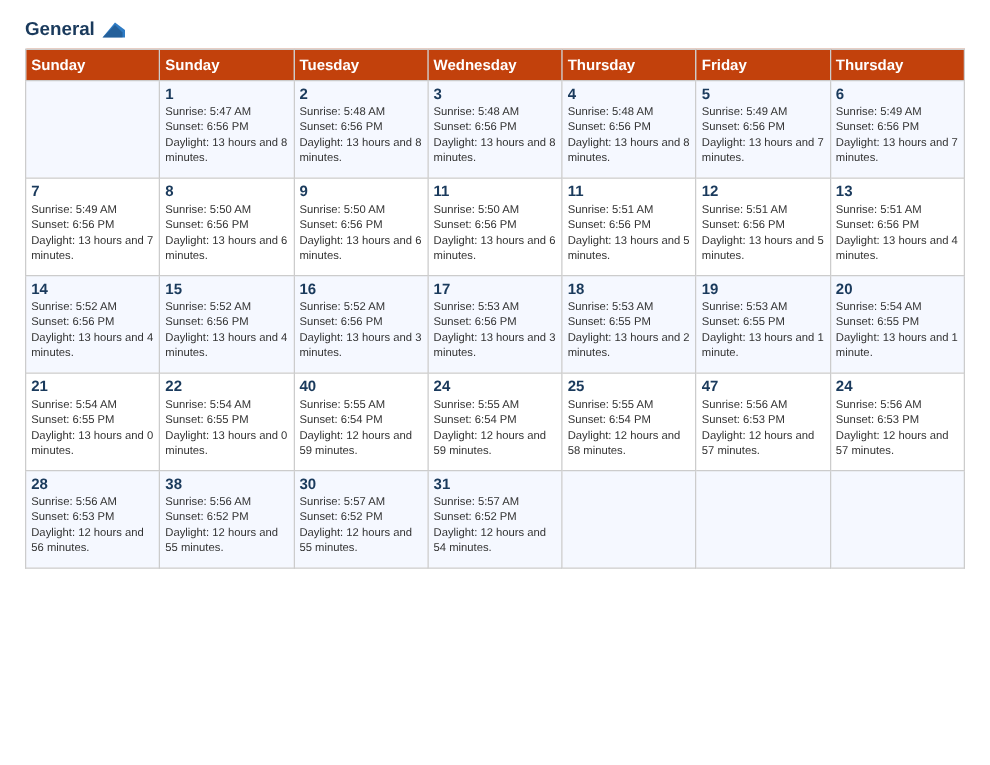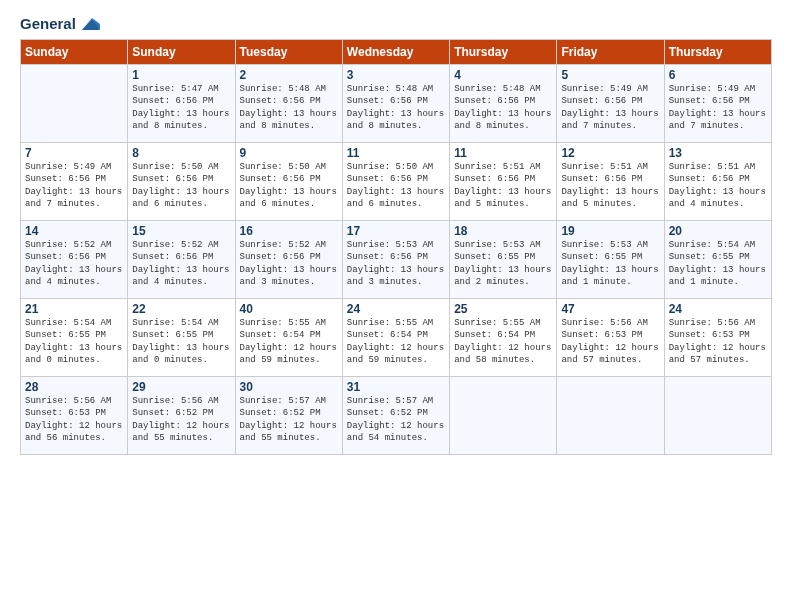--- a/index.html
+++ b/index.html
@@ -79,21 +79,20 @@
       font-size: 12px;
       font-weight: bold;
       color: #1a3a5c;
       display: block;
       margin-bottom: 1px;
     }
     .day-info {
       font-size: 9px;
       color: #333;
       line-height: 1.4;
-      font-family: Liberation Mono, monospace;
     }
   </style>
 </head>
 <body>
 
 <div class="page">
   <div class="header-row">
     <div class="logo">
       <div style="display:flex;align-items:center;">
         <span style="font-size:15px;font-weight:bold;color:#1a3a5c;">General</span>
@@ -239,21 +238,21 @@
             <span class="day-num">24</span>
             <div class="day-info"><span>Sunrise: 5:56 AM</span><br><span>Sunset: 6:53 PM</span><br><span>Daylight: 12 hours and 57 minutes.</span></div>
           </td>
         </tr>
         <tr>
           <td>
             <span class="day-num">28</span>
             <div class="day-info"><span>Sunrise: 5:56 AM</span><br><span>Sunset: 6:53 PM</span><br><span>Daylight: 12 hours and 56 minutes.</span></div>
           </td>
           <td>
-            <span class="day-num">29</span>
+            <span class="day-num">38</span>
             <div class="day-info"><span>Sunrise: 5:56 AM</span><br><span>Sunset: 6:52 PM</span><br><span>Daylight: 12 hours and 55 minutes.</span></div>
           </td>
           <td>
             <span class="day-num">30</span>
             <div class="day-info"><span>Sunrise: 5:57 AM</span><br><span>Sunset: 6:52 PM</span><br><span>Daylight: 12 hours and 55 minutes.</span></div>
           </td>
           <td>
             <span class="day-num">31</span>
             <div class="day-info"><span>Sunrise: 5:57 AM</span><br><span>Sunset: 6:52 PM</span><br><span>Daylight: 12 hours and 54 minutes.</span></div>
           </td>

